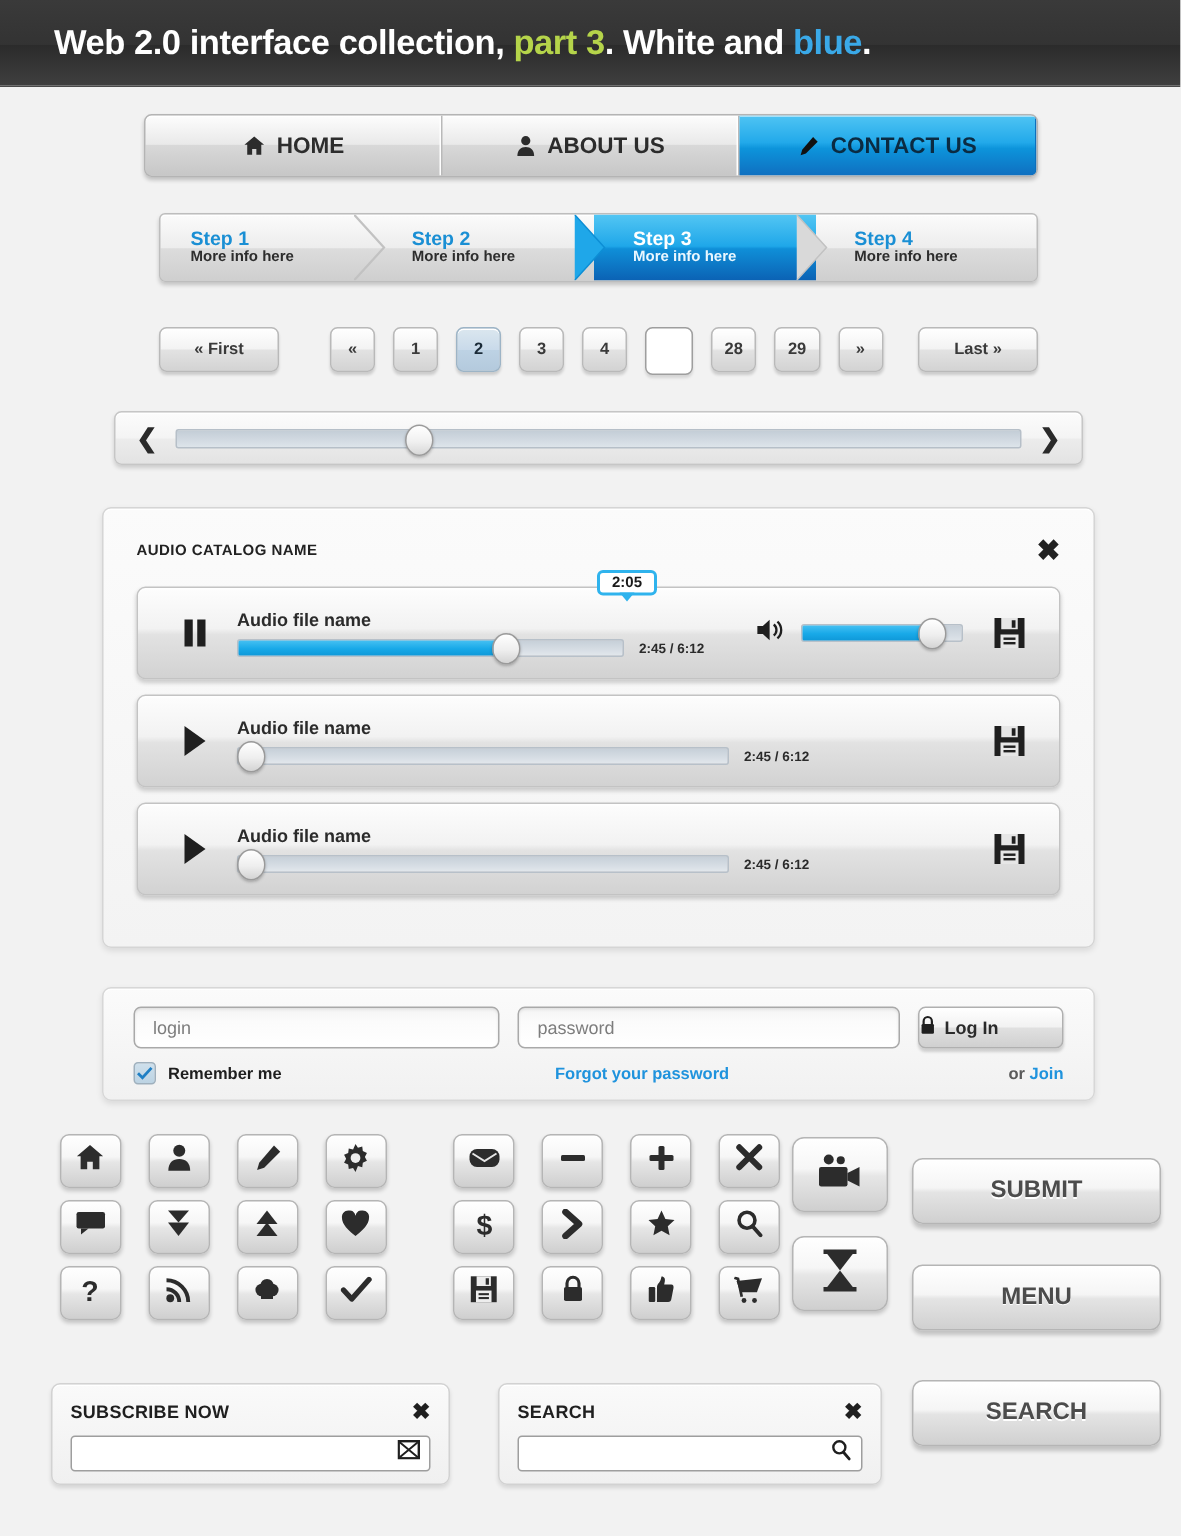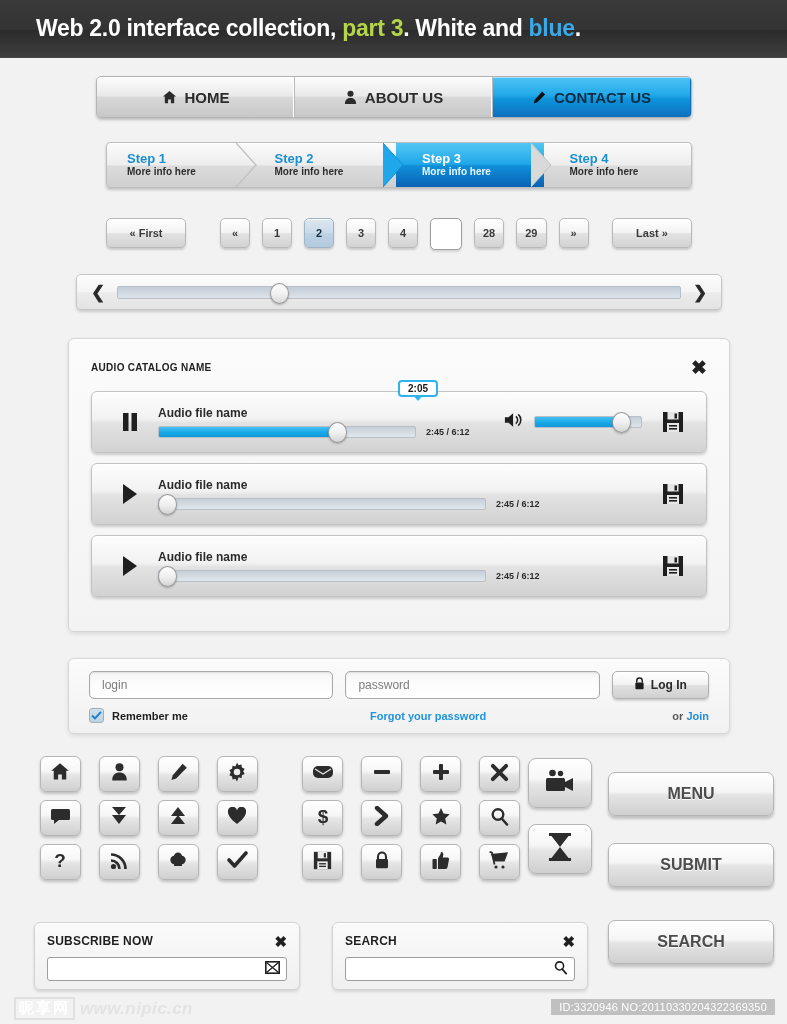--- a/index.html
+++ b/index.html
@@ -197,21 +197,21 @@
     box-shadow: inset 0 1px 2px rgba(0,0,0,.09);
     display: flex; align-items: center; padding: 0 12px;
     font-size: 12px; color: #7d7d7d;
   }
   .txtfield.login { width: 246px; }
   .txtfield.pass { width: 256px; }
   .loginbtn {
     width: 98px; height: 28px; border-radius: 5px; border: 1px solid #b0b0b0;
     background: linear-gradient(180deg,#ffffff 0%,#f2f2f2 48%,#e0e0e0 52%,#d0d0d0 100%);
     box-shadow: 0 2px 2px rgba(0,0,0,.16), inset 0 1px 0 #fff;
-    display: flex; align-items: center; justify-content: center; gap: 6px;
+    display: flex; align-items: center; justify-content: flex-start; gap: 6px;
     font-size: 12px; font-weight: bold; color: #2b2b2b;
   }
   .login-row2 { display: flex; align-items: center; margin-top: 9px; font-size: 11px; font-weight: bold; }
   .chk {
     width: 15px; height: 15px; border-radius: 3px; border: 1px solid #9fb0bd;
     background: linear-gradient(180deg,#cfe0ec 0%,#bcd3e3 100%);
     display: flex; align-items: center; justify-content: center; margin-right: 8px;
   }
   .remember { color: #1e1e1e; width: 258px; }
   .forgot { color: #1f93dd; width: 256px; }
@@ -690,22 +690,22 @@
             <rect x="2" y="1" width="22" height="3" fill="#2c2c2c"></rect>
             <rect x="2" y="26" width="22" height="3" fill="#2c2c2c"></rect>
             <path d="M4.5 4 L21.5 4 L13 15 Z" fill="#2c2c2c"></path>
             <path d="M4.5 26 L21.5 26 L13 15 Z" fill="#2c2c2c"></path>
           </svg>
       </span>
     </div>
   </div>
 
   <div class="bigbtncol">
+    <div class="bigbtn">SUBMIT</div>
     <div class="bigbtn">MENU</div>
-    <div class="bigbtn">SUBMIT</div>
   </div>
   <div class="bigbtn searchbigbtn">SEARCH</div>
 
   <div class="subbox">
     <div class="boxhead">
       <div class="boxtitle">SUBSCRIBE NOW</div>
       <div class="boxclose">✖</div>
     </div>
     <div class="boxfield">
       <span>
@@ -725,21 +725,14 @@
     <div class="boxfield">
       <span>
         <svg width="15" height="15" viewBox="0 0 16 16">
             <circle cx="7" cy="6.3" r="4.3" fill="none" stroke="#1f1f1f" stroke-width="1.7"></circle>
             <path d="M9.8 9.6 L14 14.5" stroke="#1f1f1f" stroke-width="2" stroke-linecap="round"></path>
           </svg>
       </span>
     </div>
   </div>
 
-  <div class="footer">
-    <div class="watermark">
-      <span class="wm-cjk">昵享网</span>
-      <span>www.nipic.cn</span>
-    </div>
-    <div class="idtag">ID:3320946 NO:20110330204322369350</div>
-  </div>
 
 </div>
 
 </body></html>

